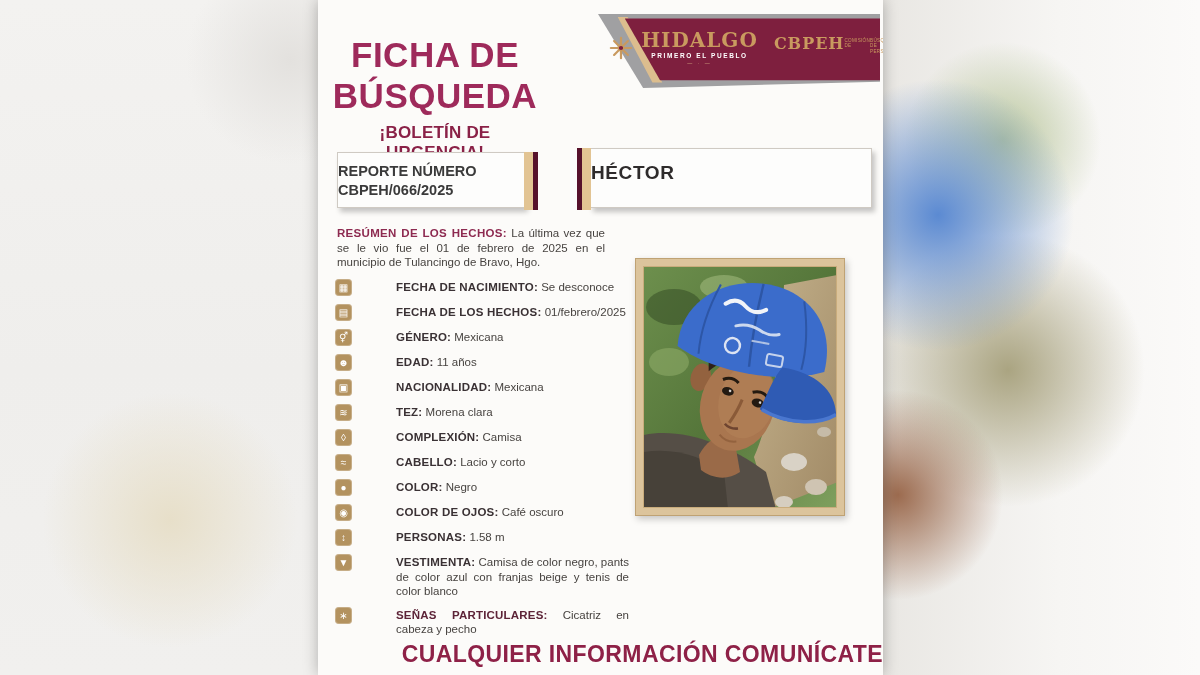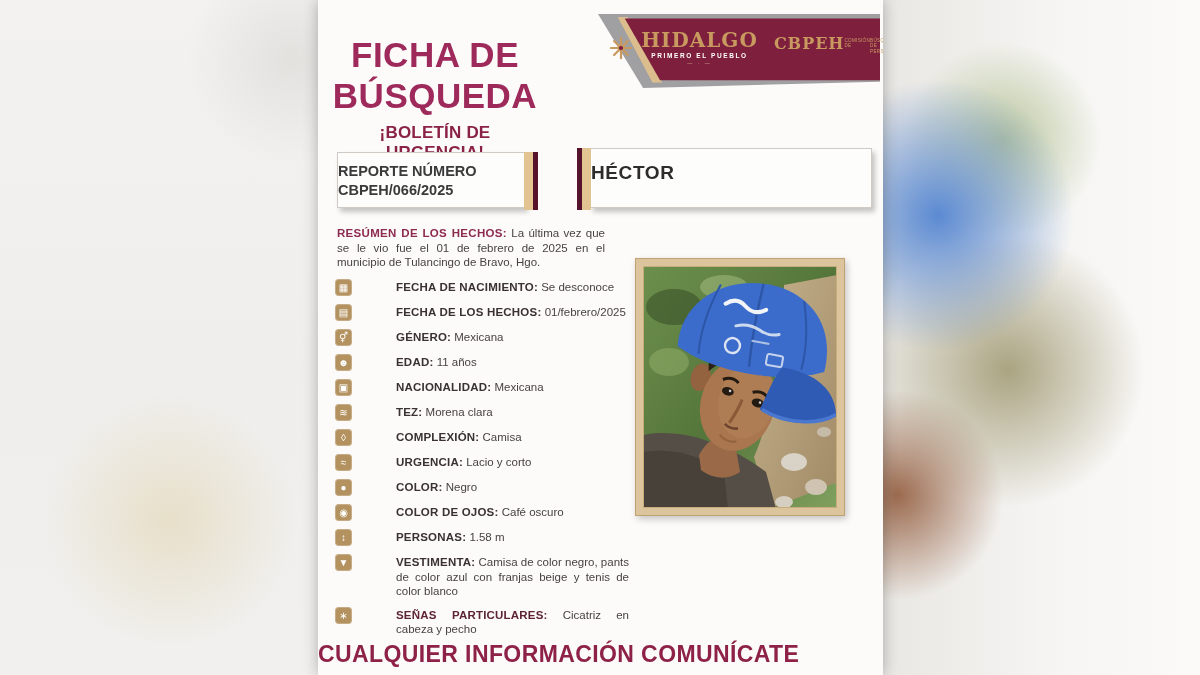--- a/index.html
+++ b/index.html
@@ -87,21 +87,21 @@
   .f-text { font-size:11.5px; line-height:14.6px; color:#474340; text-align:justify; padding-top:1px;margin-left:36px; }
   .f-text b { color:#3a3134; letter-spacing:.2px; }
   .field-row:last-child .f-text b { color:#5d2438; }
 
   
   .photo-frame { position:absolute; left:317px; top:258px; width:210px; height:258px; z-index:2;
     background:#dcc49c; border:1px solid #bfa274; padding:7px; box-shadow:2px 3px 7px rgba(0,0,0,.22); }
   .photo-frame .photo-inner { width:100%; height:100%; border:1px solid #c9ac7c; overflow:hidden; }
 
   
-  .footer-text { position:absolute; left:0; right:0; top:641px; z-index:5; text-align:left;
+  .footer-text { position:absolute; left:0; right:0; top:641px; z-index:5; text-align:right;
     font-size:23px; font-weight:800; color:#8e2147; letter-spacing:.4px; }
 </style>
 </head>
 <body>
 
 <div class="stage">
 
   <svg width="0" height="0" style="position:absolute">
     <defs>
       <symbol id="px-bird" viewBox="0 0 20 18">
@@ -314,21 +314,21 @@
       <div class="field-row">
         <span class="f-icon">≋</span>
         <p class="f-text"><b>TEZ:</b> <span>Morena clara</span></p>
       </div>
       <div class="field-row">
         <span class="f-icon">◊</span>
         <p class="f-text"><b>COMPLEXIÓN:</b> <span>Camisa</span></p>
       </div>
       <div class="field-row">
         <span class="f-icon">≈</span>
-        <p class="f-text"><b>URGENCIA:</b> <span>Lacio y corto</span></p>
+        <p class="f-text"><b>CABELLO:</b> <span>Lacio y corto</span></p>
       </div>
       <div class="field-row">
         <span class="f-icon">●</span>
         <p class="f-text"><b>COLOR:</b> <span>Negro</span></p>
       </div>
       <div class="field-row">
         <span class="f-icon">◉</span>
         <p class="f-text"><b>COLOR DE OJOS:</b> <span>Café oscuro</span></p>
       </div>
       <div class="field-row">

